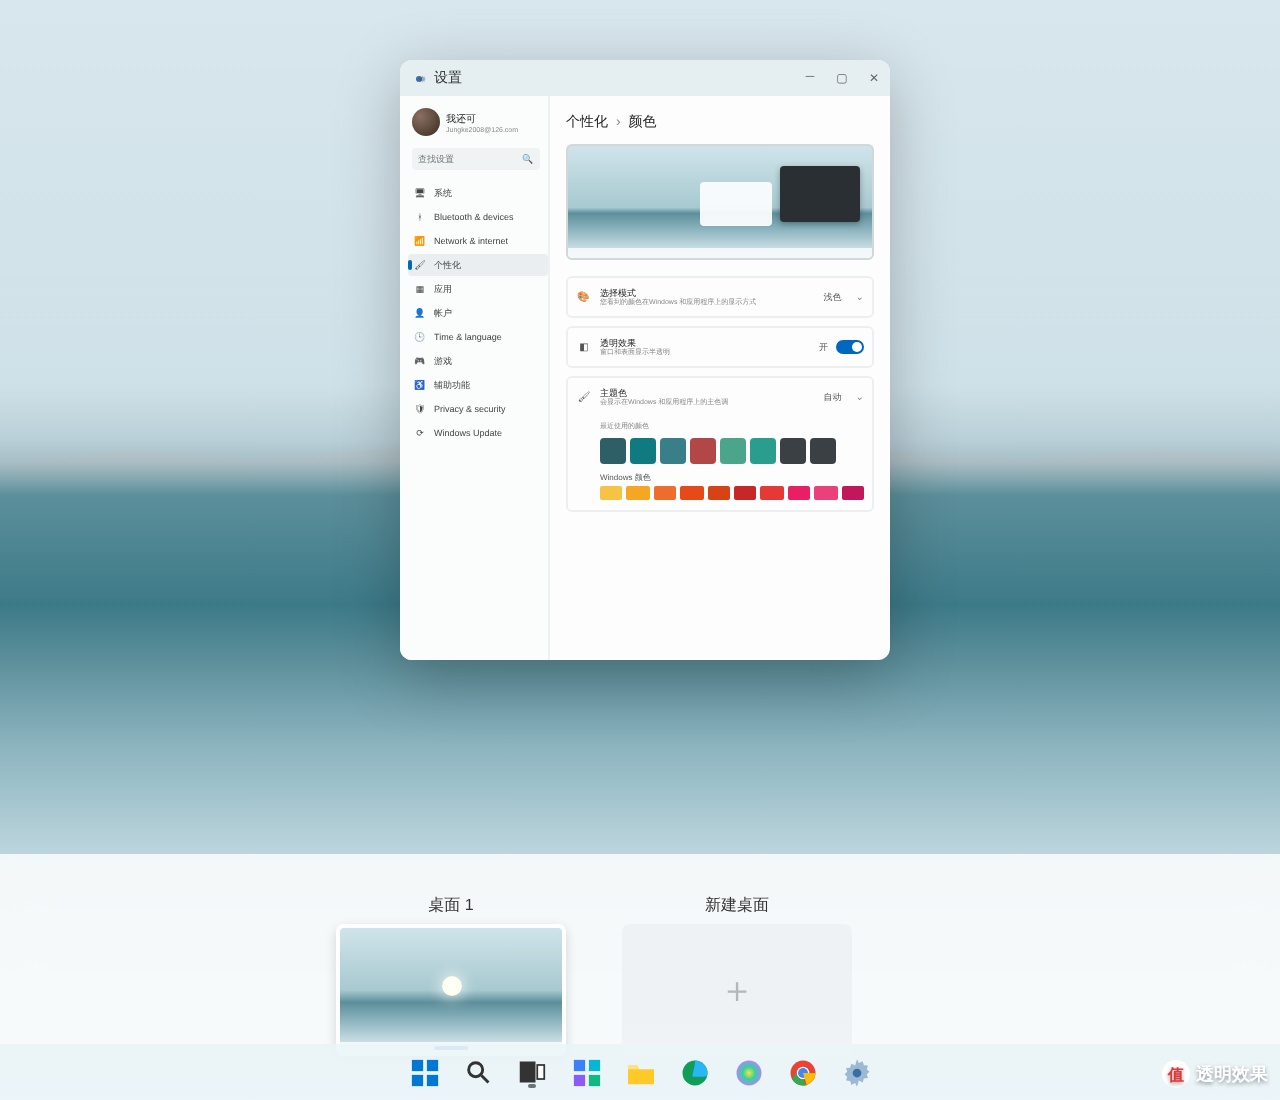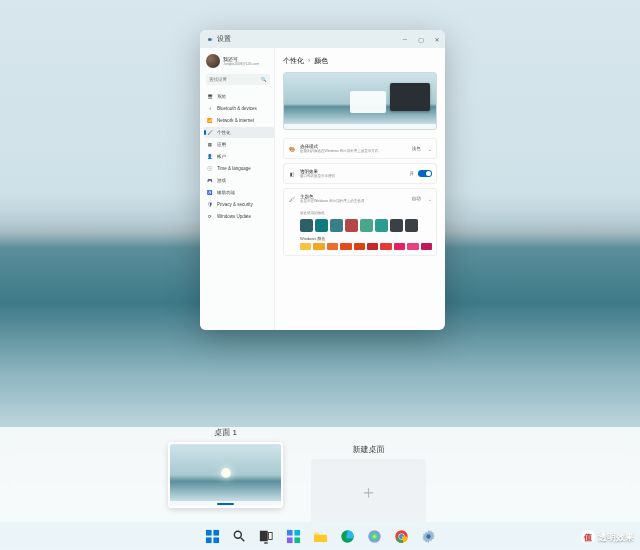--- a/index.html
+++ b/index.html
@@ -44,28 +44,28 @@
   .chev { font-size: 5px; color: #888; margin-left: 3px; }
   .toggle { width: 14px; height: 7px; border-radius: 4px; background: #0067c0; position: relative; }
   .toggle::after { content: ""; position: absolute; right: 1px; top: 1px; width: 5px; height: 5px; background: #fff; border-radius: 50%; }
 
   .swatches { display: flex; gap: 2px; margin: 4px 0 2px 0; flex-wrap: wrap; }
   .swatch { width: 13px; height: 13px; border-radius: 2px; }
   .wintitle { font-size: 4px; color: #555; margin-top: 4px; }
   .swatches2 { display: flex; gap: 2px; margin-top: 2px; }
   .swatch2 { width: 13px; height: 7px; border-radius: 1px; }
 
-  .taskview { position: absolute; left: 0; right: 0; bottom: 28px; height: 95px; background: rgba(252,253,253,.85); backdrop-filter: blur(10px); display: flex; gap: 28px; align-items: flex-start; padding: 0 0 0 168px; }
+  .taskview { position: absolute; left: 0; right: 0; bottom: 28px; height: 95px; background: rgba(252,253,253,.85); backdrop-filter: blur(10px); display: flex; gap: 28px; align-items: flex-start; padding: 20px 0 0 168px; }
   .desk { display: flex; flex-direction: column; align-items: center; gap: 4px; }
   .desk .label { font-size: 8px; color: #333; }
   .desk .thumb { width: 115px; height: 66px; border-radius: 4px; border: 2px solid #fff; box-shadow: 0 2px 6px rgba(0,0,0,.15); background: linear-gradient(to bottom, #cfe4ea 0%, #a8c9d0 50%, #5c8f9b 60%, #8db5c0 75%, #e8f2f5 100%); position: relative; overflow: hidden; }
   .desk .thumb .sun { position: absolute; left: 50%; top: 38%; width: 10px; height: 10px; border-radius: 50%; background: radial-gradient(circle,#fff,#fffde0); transform: translateX(-50%); box-shadow: 0 0 8px #fff; }
   .desk .thumb .tbm { position: absolute; bottom: 0; left: 0; right: 0; height: 5px; background: rgba(245,250,252,.92); }
   .desk .thumb .tbm::after { content:""; position:absolute; left:42%; bottom:1px; width:16%; height:2px; background:#0067c0; border-radius:1px; }
-  .newdesk { display: flex; flex-direction: column; align-items: center; gap: 4px; margin-top: 17px; }
+  .newdesk { display: flex; flex-direction: column; align-items: center; gap: 4px; }
   .newdesk .label { font-size: 8px; color: #333; }
   .newdesk .box { width: 115px; height: 66px; border-radius: 4px; background: rgba(235,240,242,.7); display: flex; align-items: center; justify-content: center; font-size: 18px; color: #b0b8bc; }
 
   .taskbar { position: absolute; left: 0; right: 0; bottom: 0; height: 28px; background: rgba(235,245,248,.92); display: flex; align-items: center; justify-content: center; gap: 10px; }
   .tbicon { width: 17px; height: 17px; border-radius: 3px; display: flex; align-items: center; justify-content: center; }
   .tb-under { position: absolute; bottom: 1px; width: 4px; height: 2px; background: #6b7378; border-radius: 1px; }
 
   .watermark { position: absolute; right: 6px; bottom: 6px; display: flex; align-items: center; gap: 3px; color: #fff; font-size: 9px; font-weight: bold; text-shadow: 0 1px 2px rgba(0,0,0,.4); }
   .wm-badge { width: 14px; height: 14px; border-radius: 50%; background: #fff; color: #e83434; display: flex; align-items: center; justify-content: center; font-size: 8px; font-weight: bold; }
 </style>

